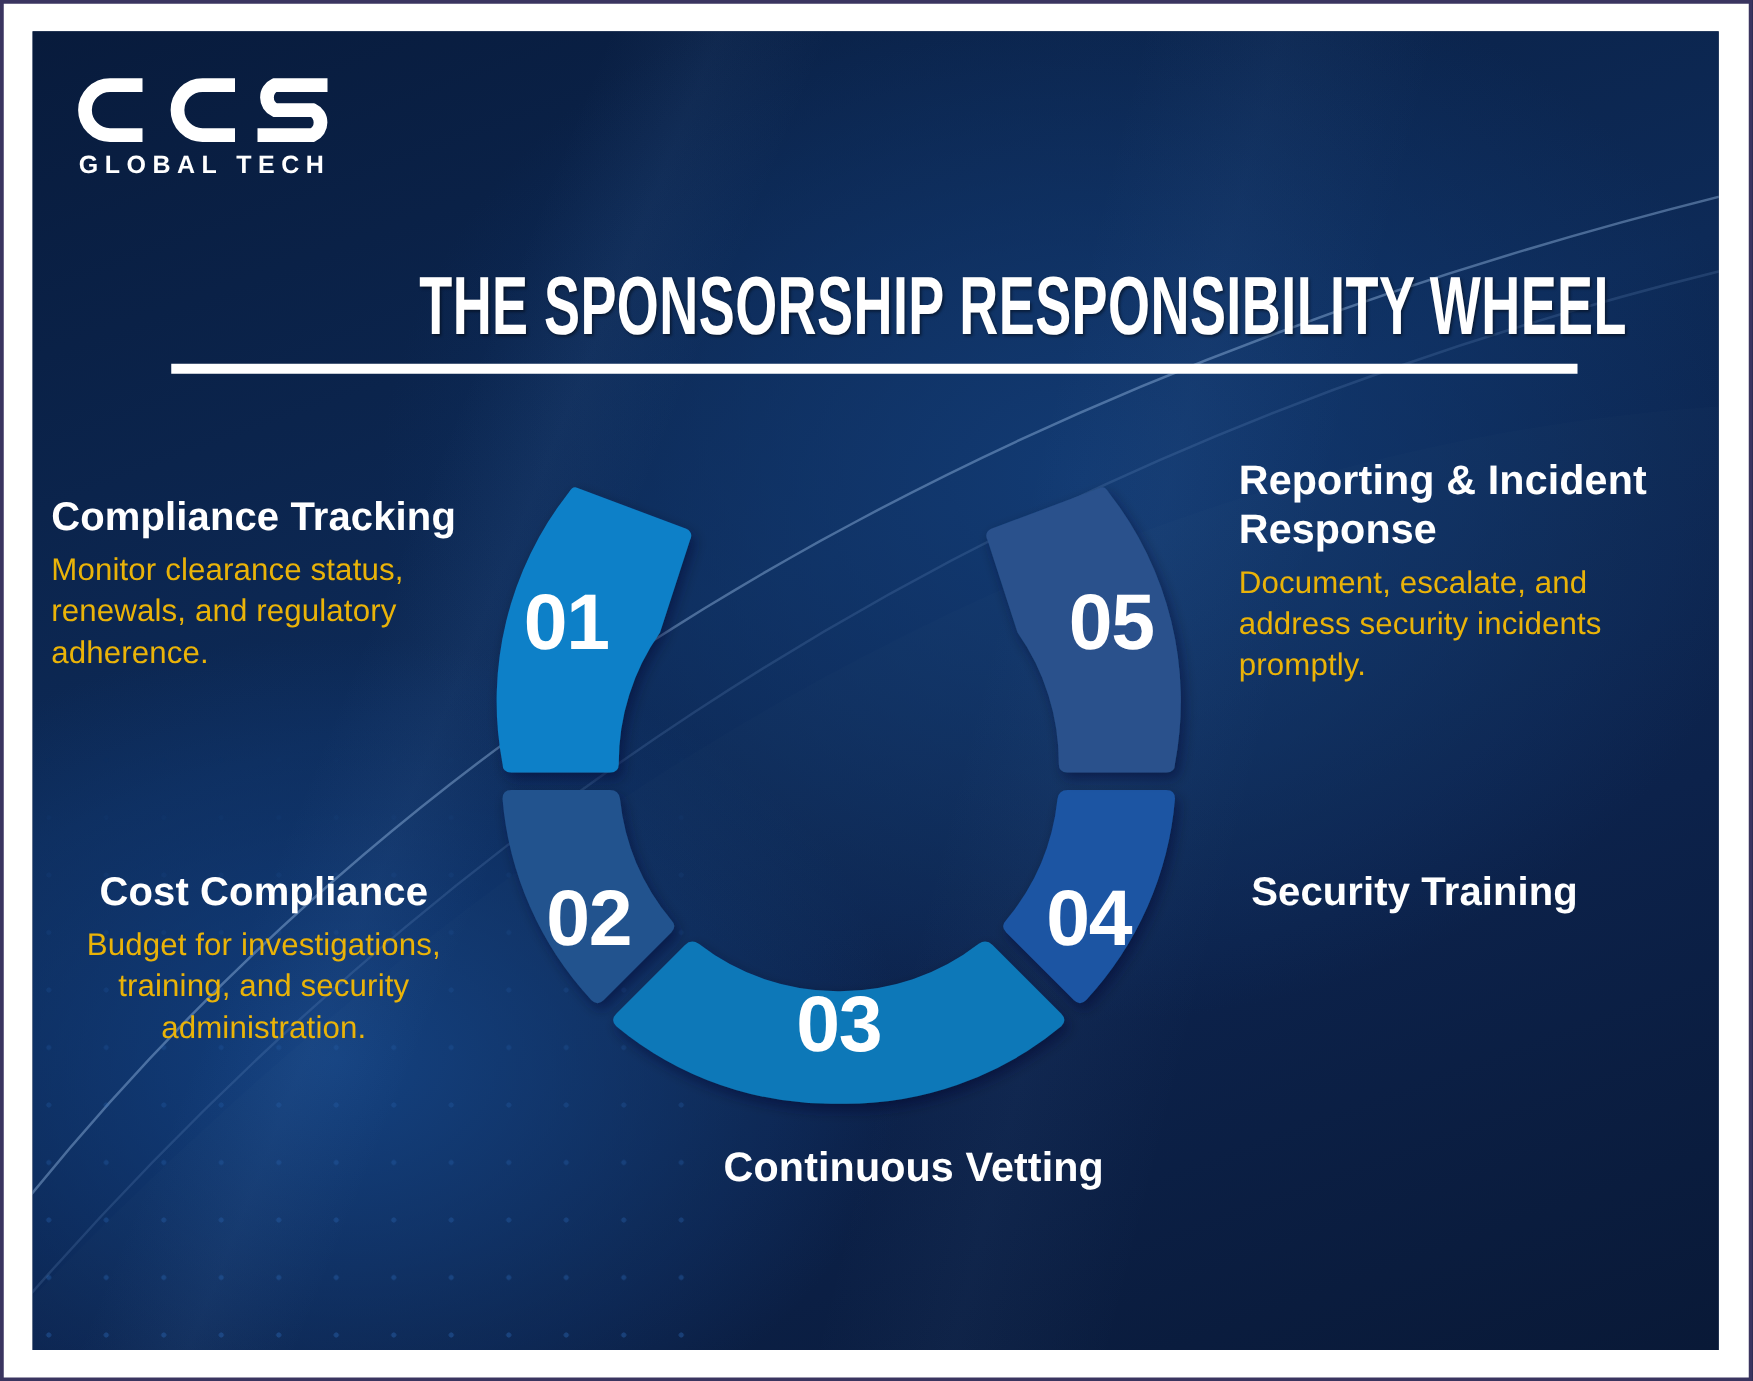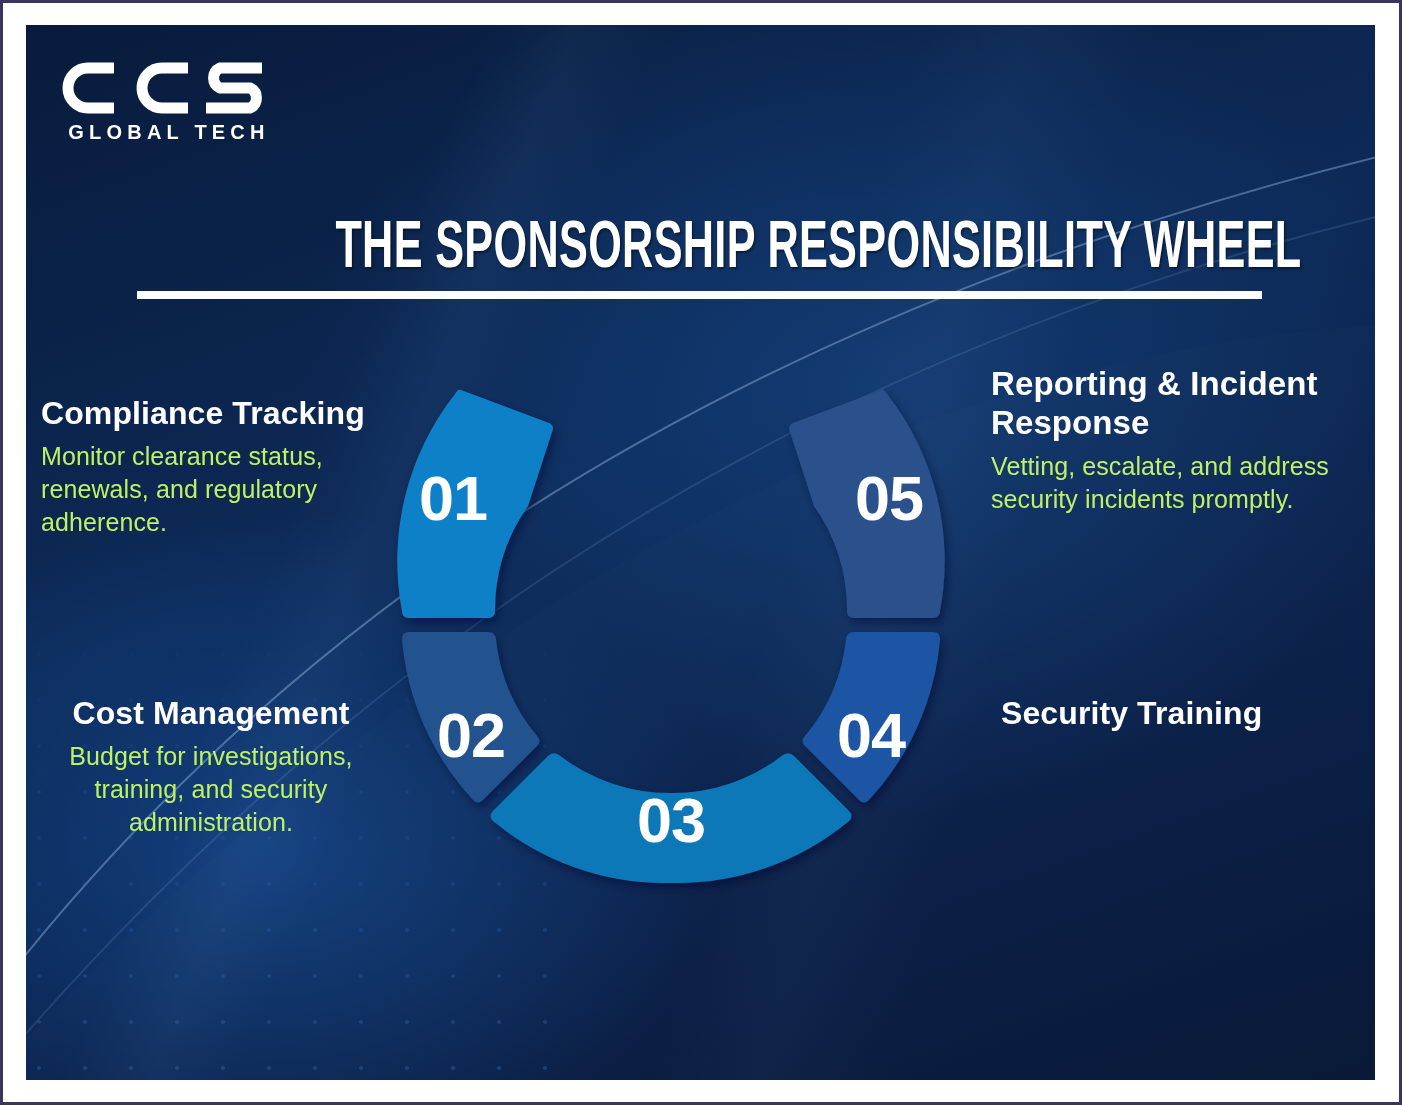--- a/index.html
+++ b/index.html
@@ -48,21 +48,20 @@
     mask-image:linear-gradient(to bottom, rgba(0,0,0,0) 0%, rgba(0,0,0,.45) 45%, rgba(0,0,0,1) 100%);
   }
   #bg-swoosh{ overflow:visible; }
   
   #logo{ position:absolute; left:34px; top:32px; width:215px; }
   #logo .mark{ display:block; }
   #logo .sub{
     color:#ffffff; font-weight:700; letter-spacing:5.2px;
     font-size:20px; line-height:1; margin-top:3px; padding-left:3px;
     font-family:"Liberation Sans", sans-serif;
-    text-align:center;
   }
   
   #title-wrap{ position:absolute; left:111px; top:185px; width:1150px; text-align:right; }
   #title{
     color:#ffffff; font-weight:700; font-size:66px; line-height:1.04;
     letter-spacing:.5px;
     transform:scaleX(.655); transform-origin:50% 50%;
     white-space:nowrap;
     font-family:"Liberation Sans Narrow","Liberation Sans", sans-serif;
     text-shadow:2px 2px 3px rgba(0,0,0,.45);
@@ -80,21 +79,21 @@
     letter-spacing:-1px;
   }
   
   .callout{ position:absolute; color:#ffffff; }
   .callout .c-title{
     font-weight:700; font-size:32px; line-height:1.18;
     letter-spacing:.1px; margin-bottom:7px;
   }
   .callout .c-body{
     font-weight:400; font-size:25px; line-height:1.33;
-    color:#bef264; letter-spacing:.1px;
+    color:#eab308; letter-spacing:.1px;
   }
   #callout-1{ left:15px;  top:370px; width:330px; text-align:left; }
   #callout-2{ left:5px;   top:670px; width:360px; text-align:center; }
   #callout-3{ left:470px; top:890px; width:470px; text-align:center; }
   #callout-4{ left:975px; top:670px; width:360px; text-align:left; }
   #callout-5{ left:965px; top:340px; width:375px; text-align:left; }
   #callout-5 .c-title{ font-size:33px; }
   #callout-3 .c-title{ font-size:33px; }
 </style>
 </head>
@@ -197,30 +196,31 @@
       <text class="seg-num" x="500" y="385">04</text>
       <text class="seg-num" x="518" y="148">05</text>
     </svg>
 
     <div class="callout" id="callout-1">
       <div class="c-title">Compliance Tracking</div>
       <div class="c-body">Monitor clearance status, renewals, and regulatory adherence.</div>
     </div>
 
     <div class="callout" id="callout-2">
-      <div class="c-title">Cost Management</div>
+      <div class="c-title">Cost Compliance</div>
       <div class="c-body">Budget for investigations, training, and security administration.</div>
     </div>
 
     <div class="callout" id="callout-3">
+      <div class="c-title">Continuous Vetting</div>
     </div>
 
     <div class="callout" id="callout-4">
       <div class="c-title">Security Training</div>
     </div>
 
     <div class="callout" id="callout-5">
       <div class="c-title">Reporting &amp; Incident Response</div>
-      <div class="c-body">Vetting, escalate, and address security incidents promptly.</div>
+      <div class="c-body">Document, escalate, and address security incidents promptly.</div>
     </div>
 
   </div>
 </div>
 
 </body></html>

